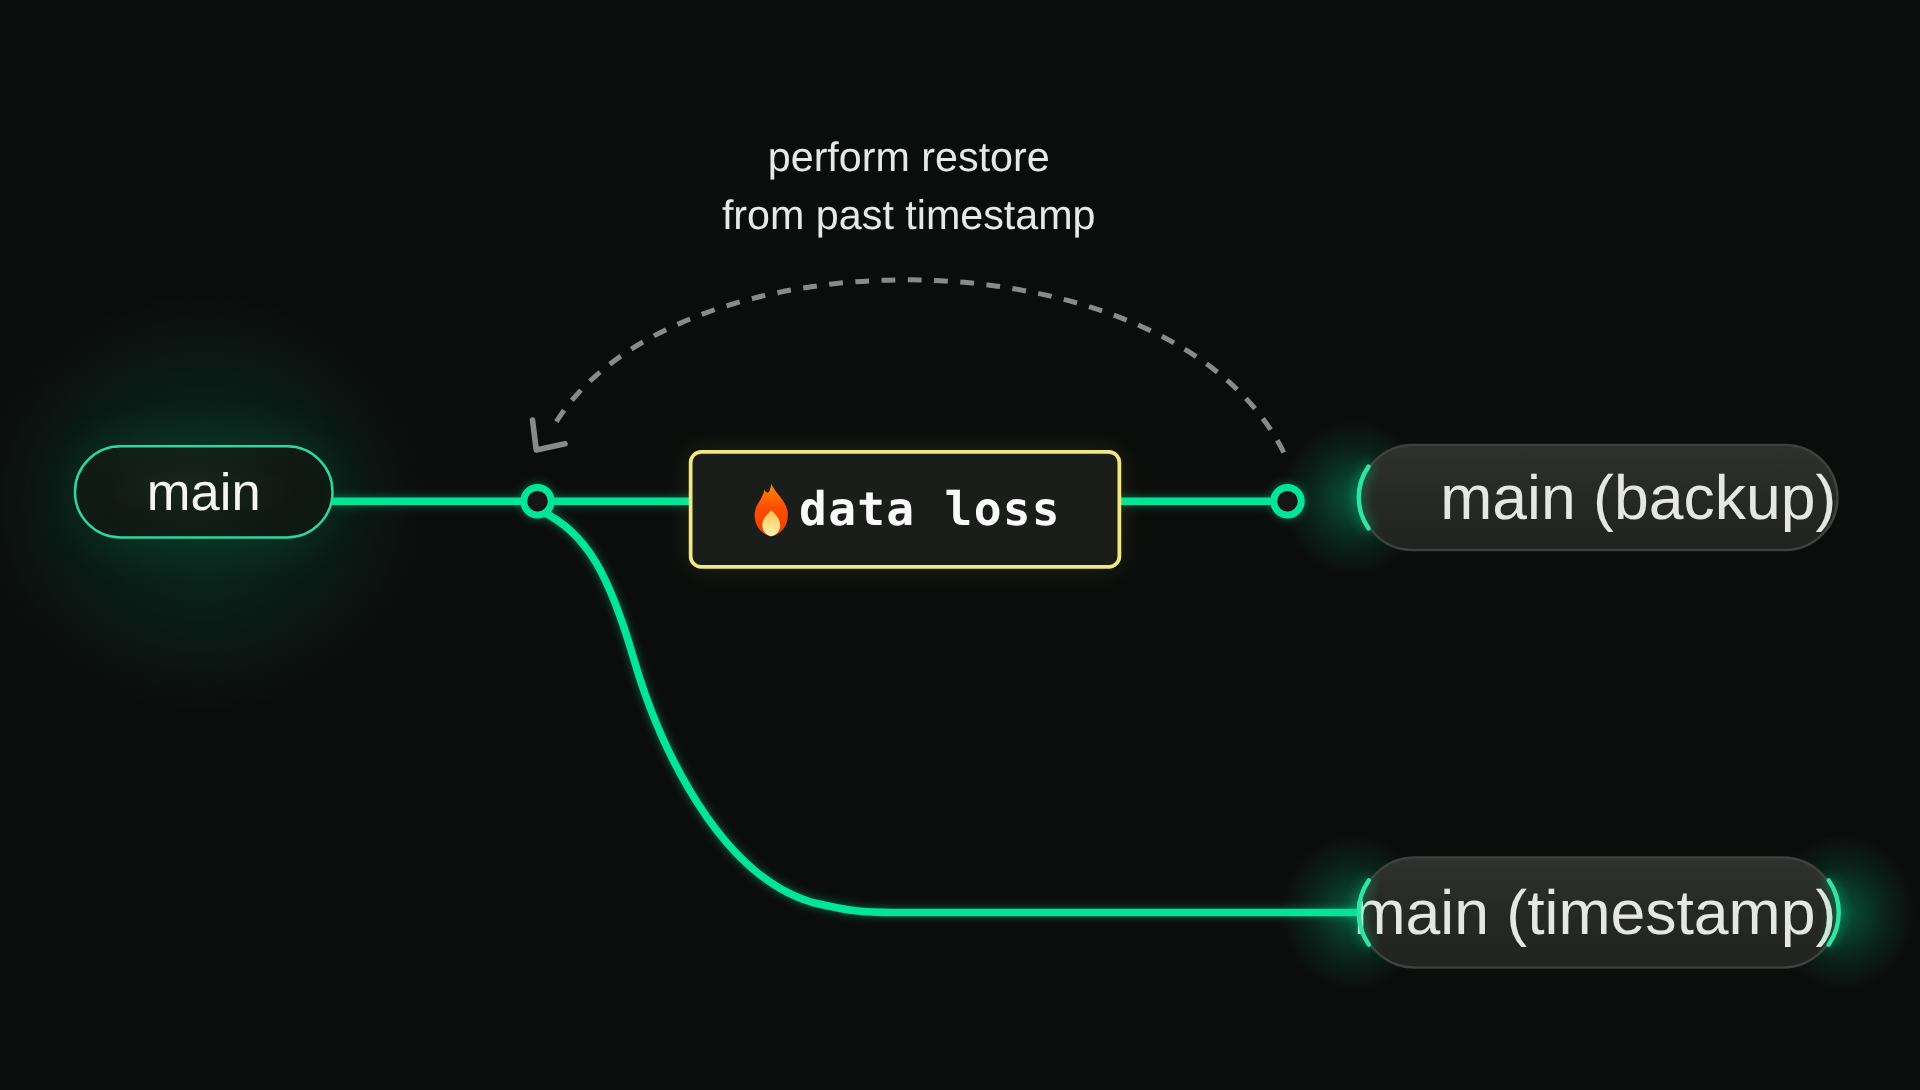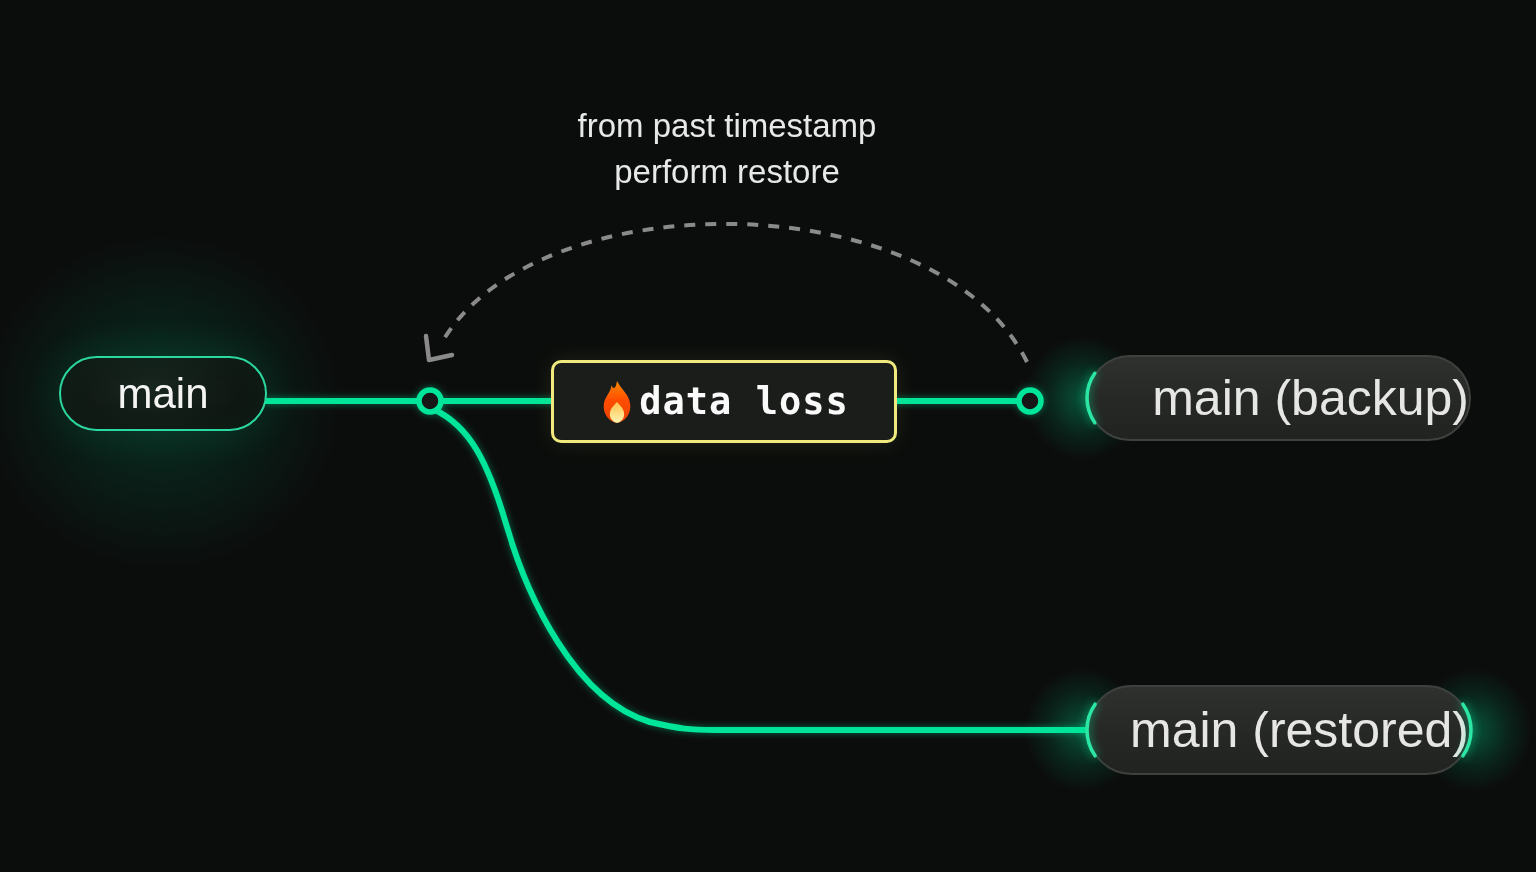--- a/index.html
+++ b/index.html
@@ -31,21 +31,21 @@
   .gray-pill {
     left:1087px; width:384px;
     background: linear-gradient(180deg, #2f312f 0%, #262826 55%, #212321 100%);
     border:2px solid #3e413e;
     color:#e6e6e4; font-size:50px;justify-content:flex-end;
   }
   .backup   { top:355px; height:86px; border-radius:43px; }
   .restored { top:685px; height:90px; border-radius:45px; }
 
   .loss-box {
-    position:absolute; left:551px; top:360px; width:346px; height:83px;
+    position:absolute; left:551px; top:360px; width:346px; height:95px;
     box-sizing:border-box; border-radius:10px;
     border:3px solid #f0e97e; background:#1b1d1b;
     display:flex; align-items:center; justify-content:center; gap:4px;
     box-shadow: 0 0 22px rgba(240,233,126,.10);
   }
   .loss-text {
     font-family:"DejaVu Sans Mono", monospace;
     font-weight:bold; font-size:37px; color:#fafafa; letter-spacing:1px;
   }
   .flame { display:block; }
@@ -84,22 +84,22 @@
       <circle cx="1030" cy="401" r="11" fill="#121413" stroke-width="5.5"></circle>
     </g>
 
     <g stroke="#8a8a8a" fill="none">
       <path d="M 1027 362 C 938 182 534 180 441 344" stroke-width="4" stroke-dasharray="11 10"></path>
       <path d="M 426 336 L 429 360 L 452 355" stroke-width="4.5" stroke-linecap="round" stroke-linejoin="round"></path>
     </g>
   </svg>
 
   <div class="annotation">
+    <div>perform restore</div>
     <div>from past timestamp</div>
-    <div>perform restore</div>
   </div>
 
   <div class="pill main-pill">
     <span>main</span>
   </div>
 
   <div class="loss-box">
     <svg class="flame" width="36" height="44" viewBox="0 0 32 40">
       <defs>
         <linearGradient id="fOuter" x1="0" y1="0" x2="0" y2="1">
@@ -116,21 +116,21 @@
       <path d="M16 20 C 19.5 24 22.5 26.5 22.5 31 C 22.5 35.5 19.5 38.5 16 39 C 12.5 38.5 9.5 35.5 9.5 31 C 9.5 26.5 12.5 24 16 20 Z" fill="url(#fInner)"></path>
     </svg>
     <span class="loss-text">data loss</span>
   </div>
 
   <div class="pill gray-pill backup">
     <span>main (backup)</span>
   </div>
 
   <div class="pill gray-pill restored">
-    <span>main (restored)</span>
+    <span>main (timestamp)</span>
   </div>
 
   <svg class="layer" width="1536" height="872" viewBox="0 0 1536 872">
     <g stroke="#2ce6a4" stroke-width="3.5" fill="none" stroke-linecap="round" style="filter: drop-shadow(0 0 5px rgba(0,229,153,0.8));">
       <path d="M 1094.8 373.3 A 43 43 0 0 0 1094.8 422.7"></path>
       <path d="M 1095.1 704.2 A 45 45 0 0 0 1095.1 755.8"></path>
       <path d="M 1462.9 704.2 A 45 45 0 0 1 1462.9 755.8"></path>
     </g>
   </svg>
 

